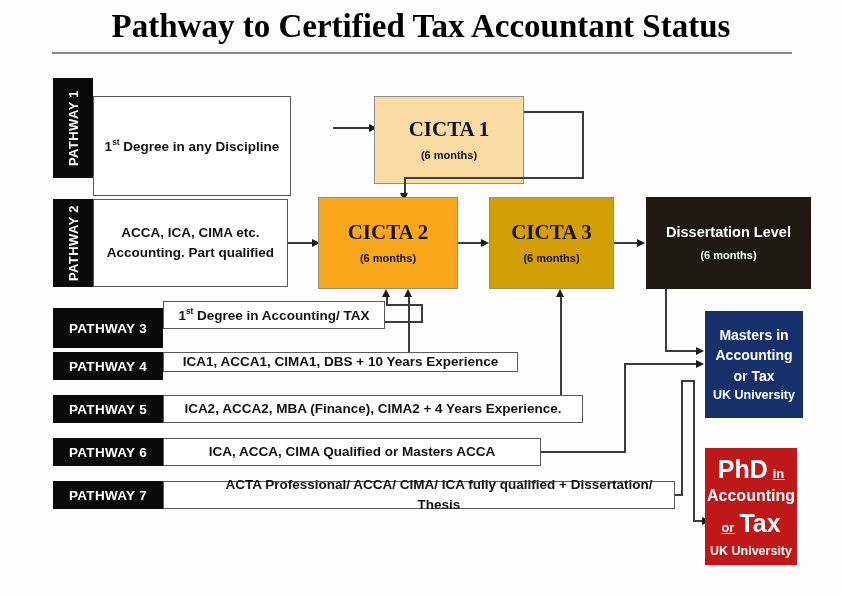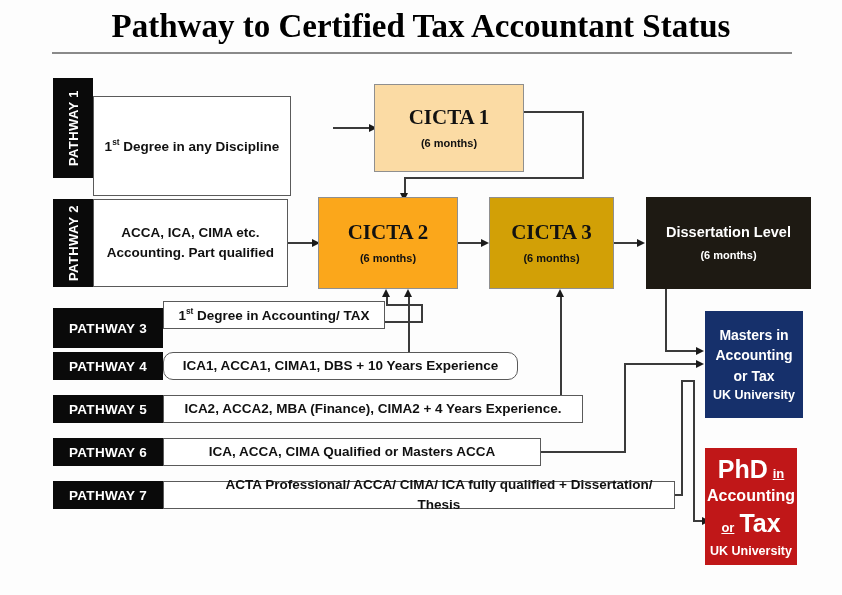--- a/index.html
+++ b/index.html
@@ -217,21 +217,21 @@
   </div>
   <div class="wbox single" style="left:93px; top:78px; width:198px; height:100px;margin-top:18px;">
     <div>
       <span>1</span><sup>st</sup><span> Degree in any Discipline</span>
     </div>
   </div>
 
   <div class="ln lh" style="left:333px; top:127px; width:36px;"></div>
   <div class="arrow ar-right" style="left:369px; top:123.5px;"></div>
 
-  <div class="stage" id="cicta1" style="left:374px; top:84px; width:150px; height:88px;">
+  <div class="stage" id="cicta1" style="left:374px; top:96px; width:150px; height:88px;">
     <div class="stage-title">CICTA 1</div>
     <div class="stage-sub">(6 months)</div>
   </div>
 
   <div class="ln lh" style="left:524px; top:111px; width:60px;"></div>
   <div class="ln lv" style="left:582.4px; top:111px; height:68px;"></div>
   <div class="ln lh" style="left:404px; top:177.4px; width:180px;"></div>
   <div class="ln lv" style="left:404px; top:177.4px; height:18px;"></div>
   <div class="arrow ar-down" style="left:400.3px; top:193px;"></div>
 
@@ -282,21 +282,21 @@
 
   <div class="ln lh" style="left:385px; top:321px; width:38px;"></div>
   <div class="ln lv" style="left:421.4px; top:305px; height:17px;"></div>
   <div class="ln lh" style="left:386px; top:304px; width:37px;"></div>
   <div class="ln lv" style="left:386px; top:296px; height:9px;"></div>
   <div class="arrow ar-up" style="left:382.3px; top:289px;"></div>
 
   <div class="htab" style="left:53px; top:352px; width:110px; height:28px;">
     <span>PATHWAY 4</span>
   </div>
-  <div class="wbox single" style="left:163px; top:352px; width:355px; height:28px;border-radius:10px;">
+  <div class="wbox single" style="left:163px; top:352px; width:355px; height:20px;">
     <div>ICA1, ACCA1, CIMA1, DBS + 10 Years Experience</div>
   </div>
 
   <div class="ln lv" style="left:408px; top:296px; height:56px;"></div>
   <div class="arrow ar-up" style="left:404.3px; top:289px;"></div>
 
   <div class="htab" style="left:53px; top:395px; width:110px; height:28px;">
     <span>PATHWAY 5</span>
   </div>
   <div class="wbox single" style="left:163px; top:395px; width:420px; height:28px;">

